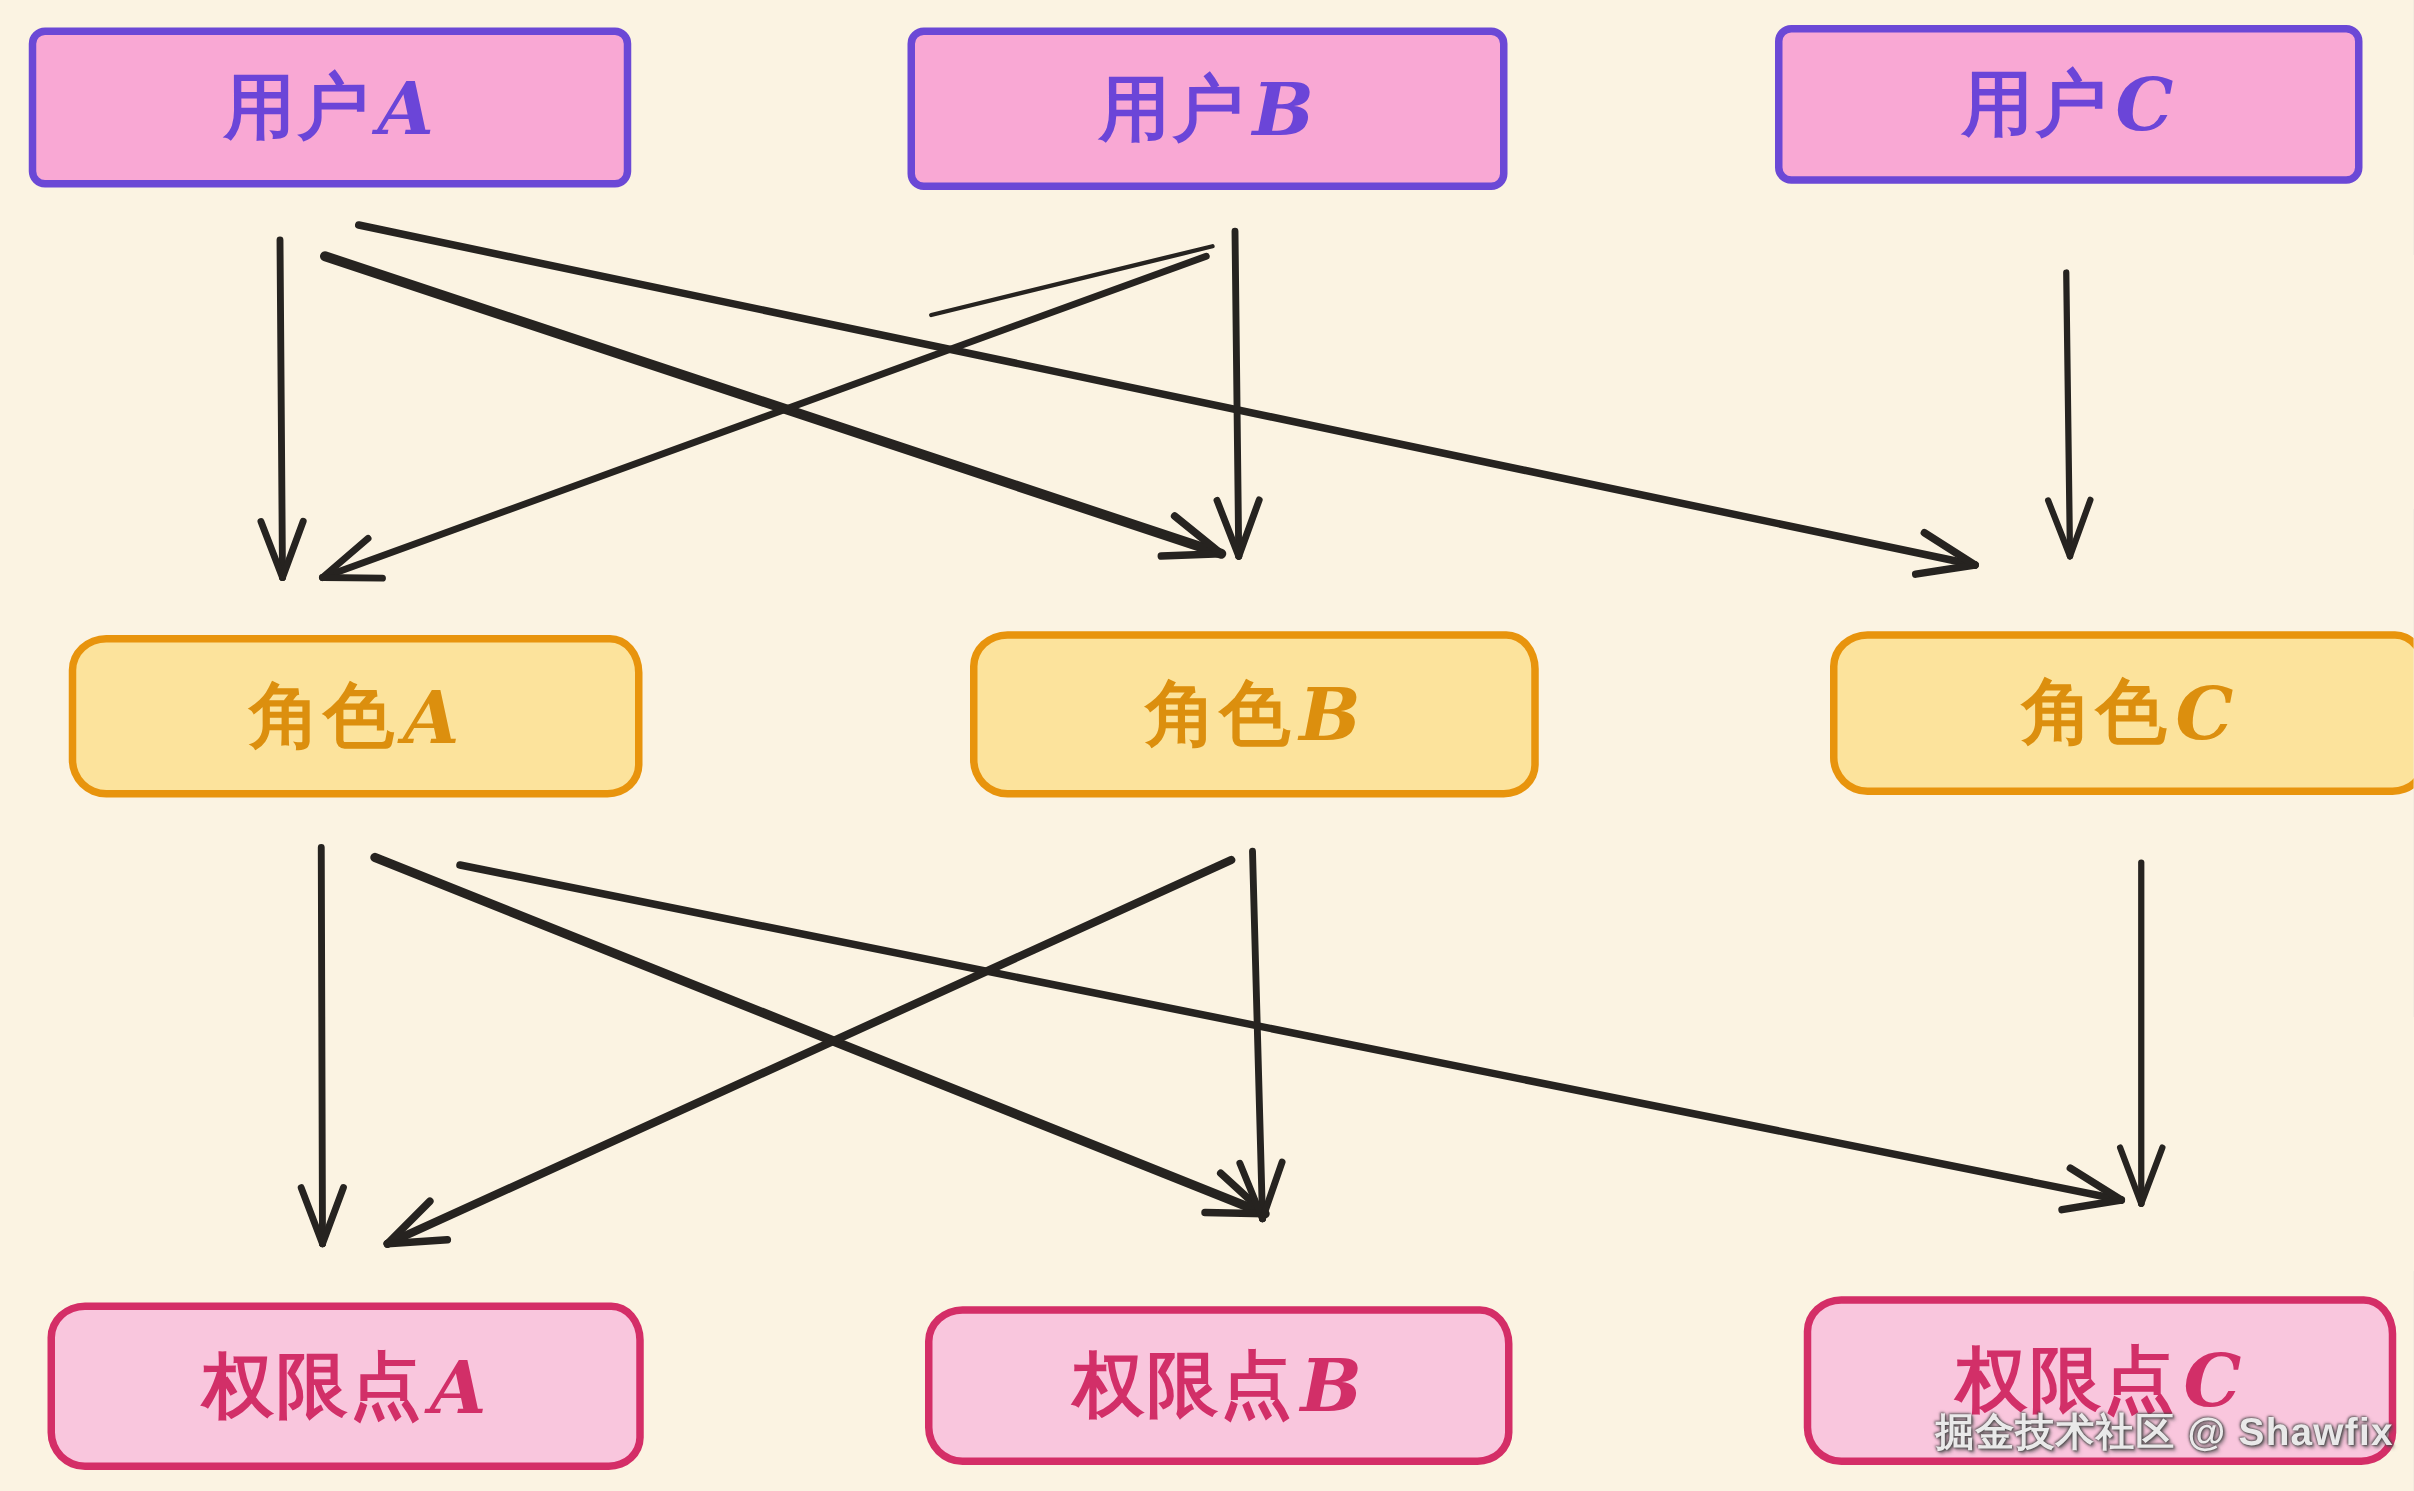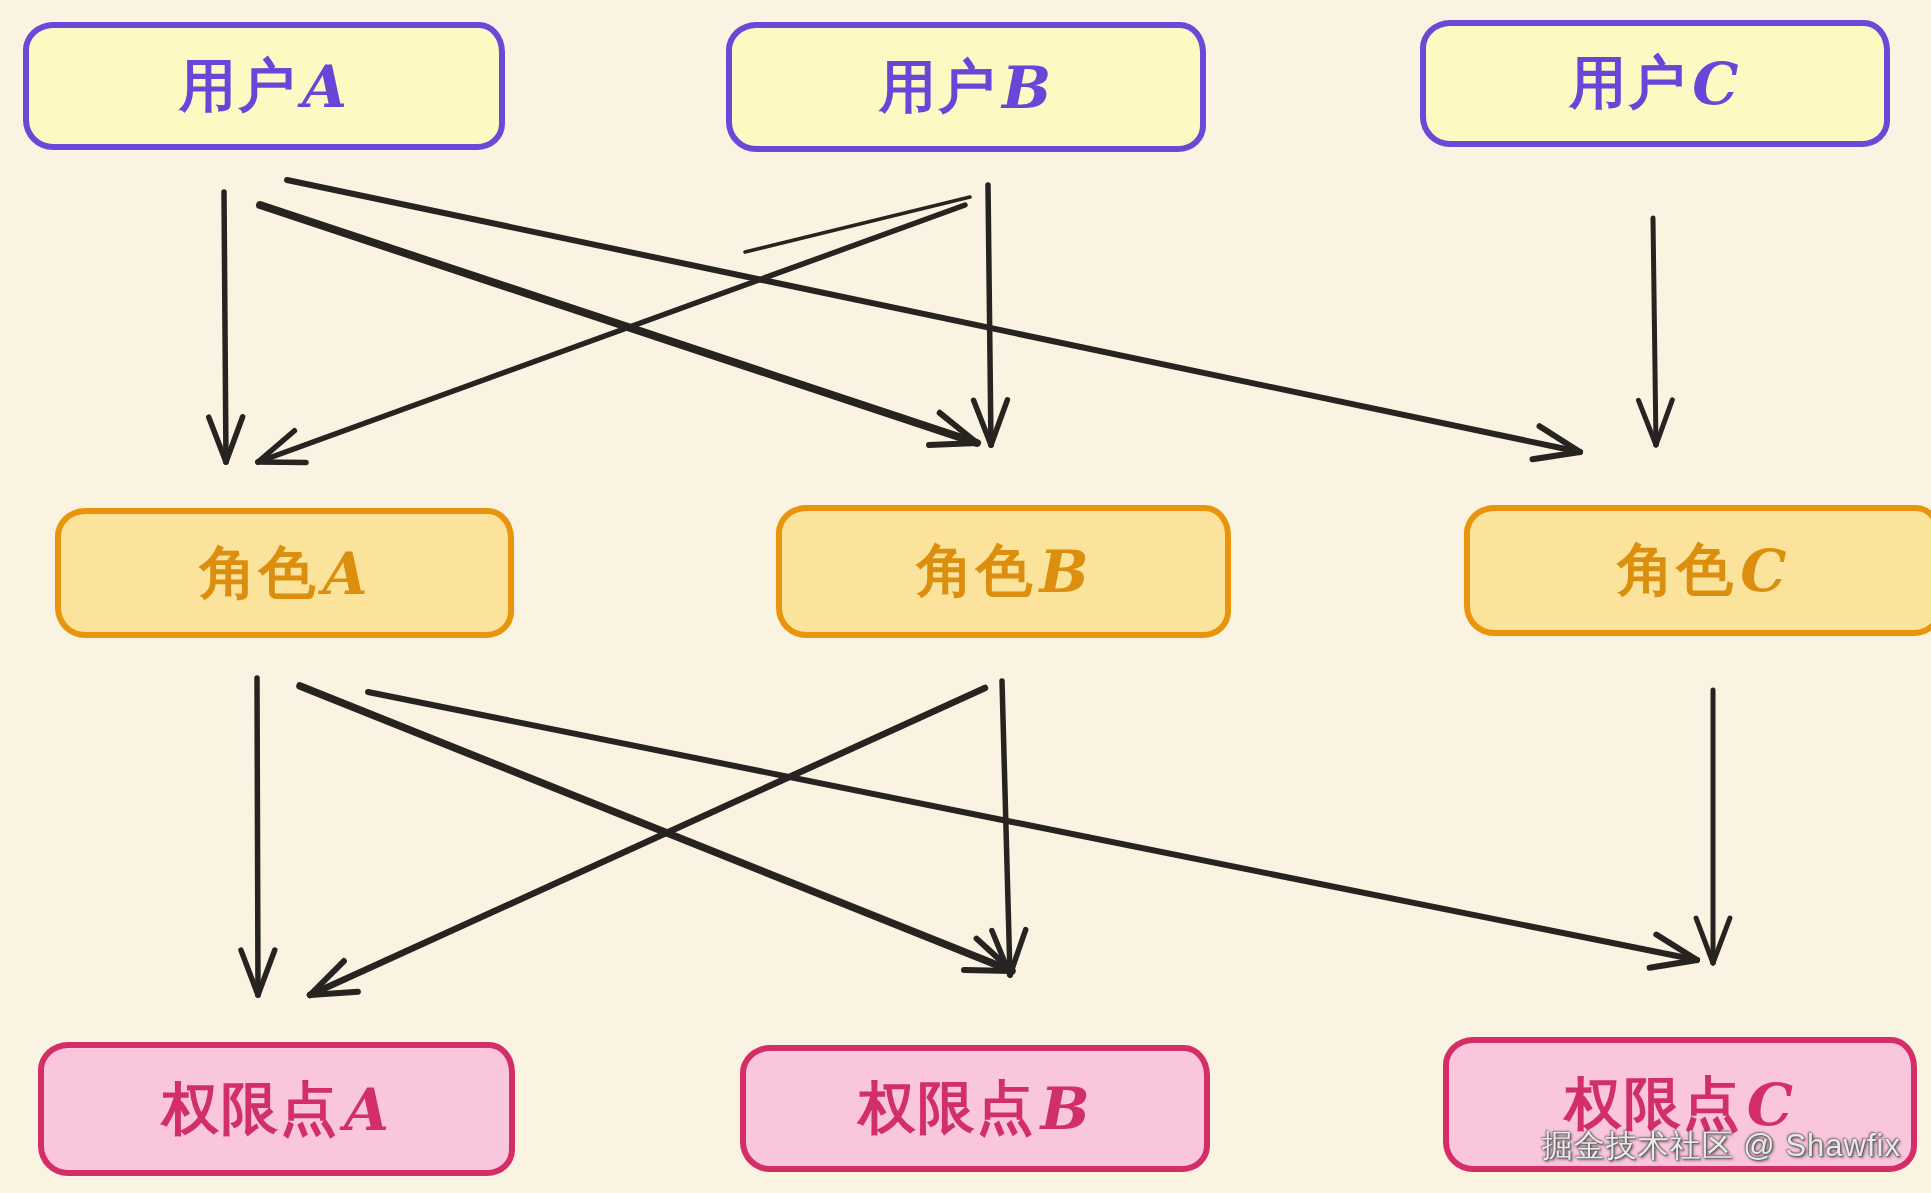--- a/index.html
+++ b/index.html
@@ -21,28 +21,28 @@
     font-size:57px;
     letter-spacing:2px;
     user-select:none;
   }
   .node .suffix{
     font-family:"DejaVu Serif", serif;
     font-style:italic;
     font-size:1.02em;
     margin-left:5px;
   }
-  .node.purple{background:#fef9c3;border-color:#6B48D6;color:#6B45D8;}
+  .node.purple{background:#f9a8d4;border-color:#6B48D6;color:#6B45D8;border-radius:13px;}
   .node.yellow{background:#FCE39C;border-color:#E8940D;color:#DC8F0E;margin-left:24px;}
   .node.pink{background:#F9C6DD;border-color:#D42E67;color:#D22F68;text-align:center;}
   #watermark{
     position:absolute;
-    right:30px;bottom:26px;
+    right:16px;bottom:26px;
     font-size:31px;
-    font-weight:normal;
+    font-weight:bold;
     letter-spacing:1px;
     color:rgba(255,255,255,0.88);
     text-shadow:
       0 0 2px rgba(70,70,70,0.85),
       1px 1px 2px rgba(70,70,70,0.85),
       -1px -1px 2px rgba(70,70,70,0.6),
       2px 2px 3px rgba(90,90,90,0.55);
   }
 </style>
 </head>

